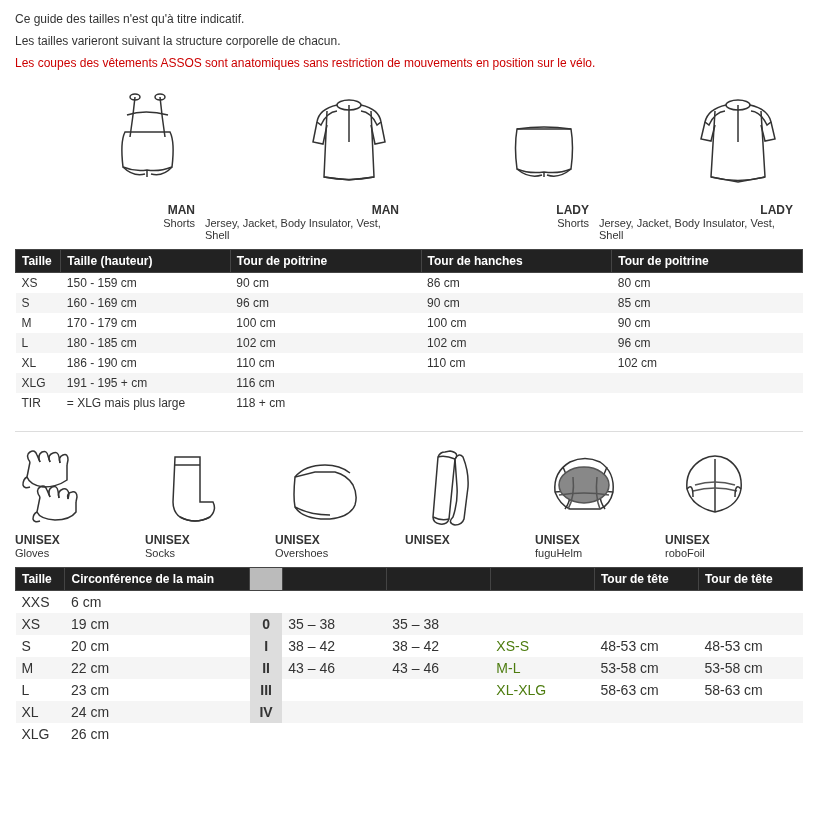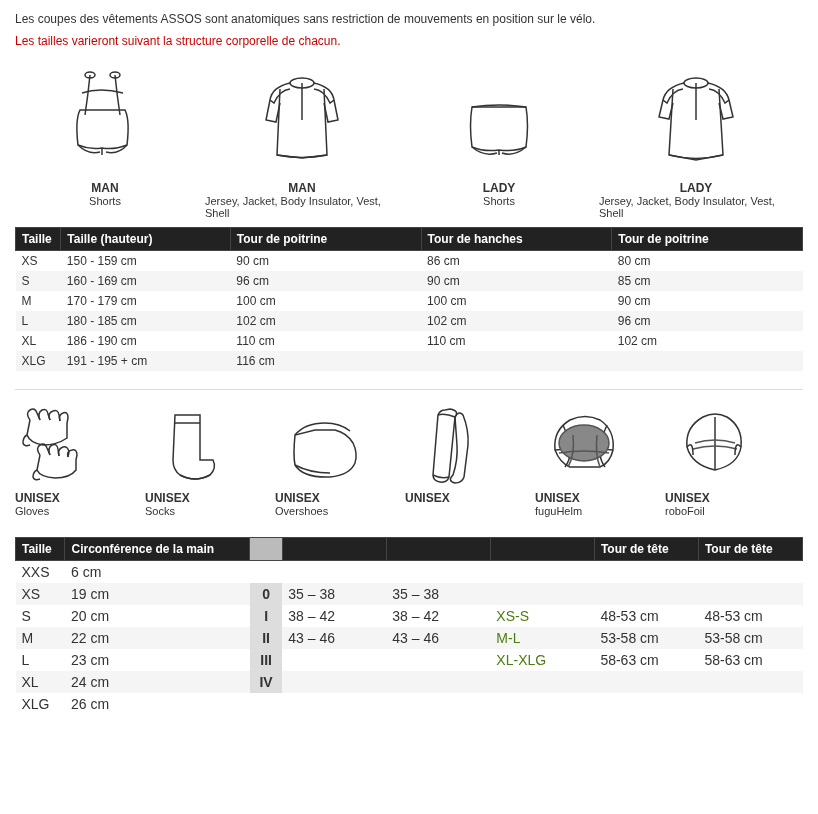--- a/index.html
+++ b/index.html
@@ -25,21 +25,21 @@
       margin-top: 15px;
     }
     .clothing-row {
       display: flex;
       align-items: flex-start;
       margin-bottom: 8px;
     }
     .clothing-item {
       display: flex;
       flex-direction: column;
-      align-items: center;
+      align-items: flex-end;
       min-width: 190px;
       padding-right: 10px;
     }
     .clothing-item.wide {
       min-width: 200px;
     }
     .clothing-item svg {
       margin-bottom: 6px;
     }
     .clothing-label {
@@ -81,21 +81,21 @@
       width: 40px;
     }
     .section-divider {
       border: none;
       border-top: 1px solid #ddd;
       margin: 18px 0 10px 0;
     }
     .second-clothing-row {
       display: flex;
       align-items: flex-start;
-      margin-bottom: 20px;
+      margin-bottom: 8px;
       gap: 0px;
     }
     .second-clothing-item {
       display: flex;
       flex-direction: column;
       align-items: flex-start;
       width: 130px;
       padding-right: 5px;
     }
     .second-clothing-item svg {
@@ -132,22 +132,23 @@
       font-weight: bold;
       color: #333;
       text-align: center;
     }
     .blue-text { color: #4d7c0f; }
   </style>
 </head>
 <body>
 
 <div class="intro-text">
+  <p>Ce guide des tailles n'est qu'à titre indicatif.</p>
+  <p>Les tailles varieront suivant la structure corporelle de chacun.</p>
   <p>Les coupes des vêtements ASSOS sont anatomiques sans restriction de mouvements en position sur le vélo.</p>
-  <p>Les tailles varieront suivant la structure corporelle de chacun.</p>
 </div>
 
 <div class="section">
   <div class="clothing-row">
 
     <div class="clothing-item">
       <svg width="90" height="110" viewBox="0 0 90 110">
 
         <g fill="none" stroke="#333" stroke-width="1.5">
 
@@ -280,20 +281,27 @@
       <td class="size-label-col">XL</td>
       <td>186 - 190 cm</td>
       <td>110 cm</td>
       <td>110 cm</td>
       <td>102 cm</td>
     </tr>
         <tr>
       <td class="size-label-col">XLG</td>
       <td>191 - 195 + cm</td>
       <td>116 cm</td>
+      <td></td>
+      <td></td>
+    </tr>
+        <tr>
+      <td class="size-label-col">TIR</td>
+      <td>= XLG mais plus large</td>
+      <td>118 + cm</td>
       <td></td>
       <td></td>
     </tr>
       </tbody>
   </table>
 </div>
 
 <hr class="section-divider">
 
 <div class="section">

